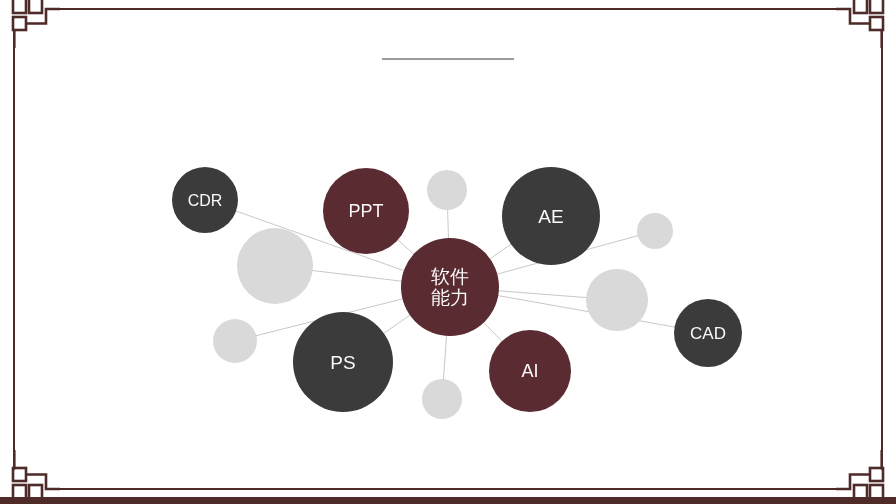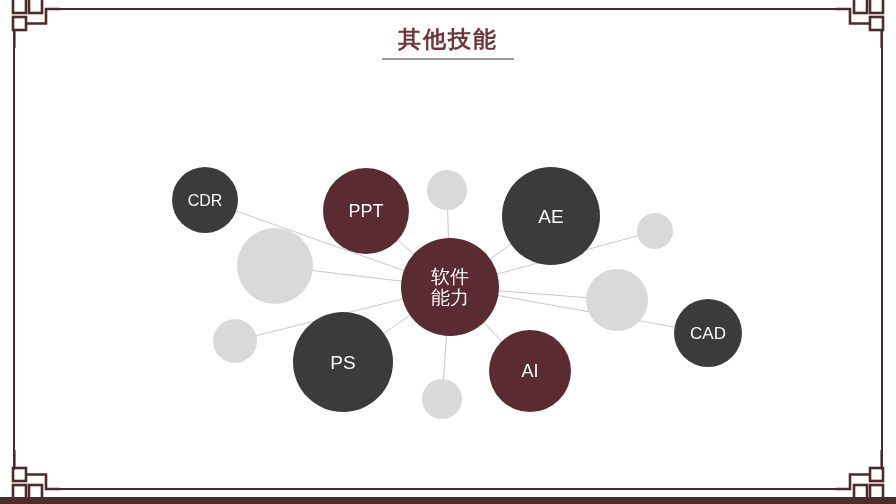--- a/index.html
+++ b/index.html
@@ -82,21 +82,20 @@
     <path d="M 26 23.5 H 46 V 9 H 60"></path>
     <path d="M 14.3 30 V 48"></path>
   </svg>
 
   <div class="frame-line line-top"></div>
   <div class="frame-line line-bottom"></div>
   <div class="frame-line line-left"></div>
   <div class="frame-line line-right"></div>
   <div class="frame-line bottom-bar"></div>
 
-  <div class="title">其他技能</div>
   <div class="title-underline"></div>
 
   <svg class="diagram" viewBox="0 0 896 504" id="diagram-svg">
       <line x1="450" y1="287" x2="205" y2="200" stroke="#c8c8c8" stroke-width="1"></line>
       <line x1="450" y1="287" x2="366" y2="211" stroke="#c8c8c8" stroke-width="1"></line>
       <line x1="450" y1="287" x2="447" y2="190" stroke="#c8c8c8" stroke-width="1"></line>
       <line x1="450" y1="287" x2="551" y2="216" stroke="#c8c8c8" stroke-width="1"></line>
       <line x1="450" y1="287" x2="655" y2="231" stroke="#c8c8c8" stroke-width="1"></line>
       <line x1="450" y1="287" x2="275" y2="266" stroke="#c8c8c8" stroke-width="1"></line>
       <line x1="450" y1="287" x2="617" y2="300" stroke="#c8c8c8" stroke-width="1"></line>

